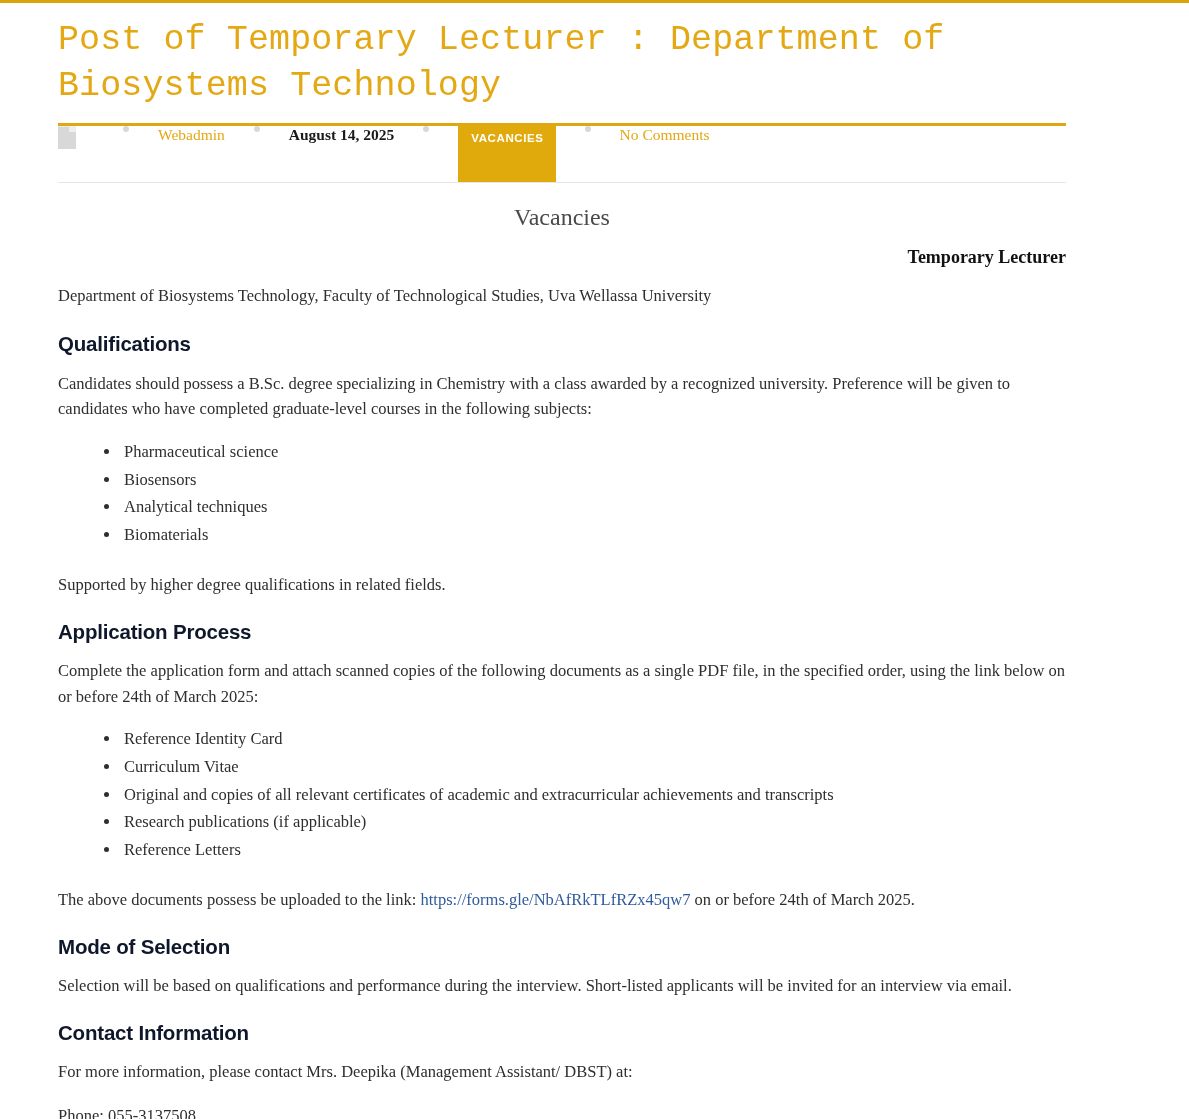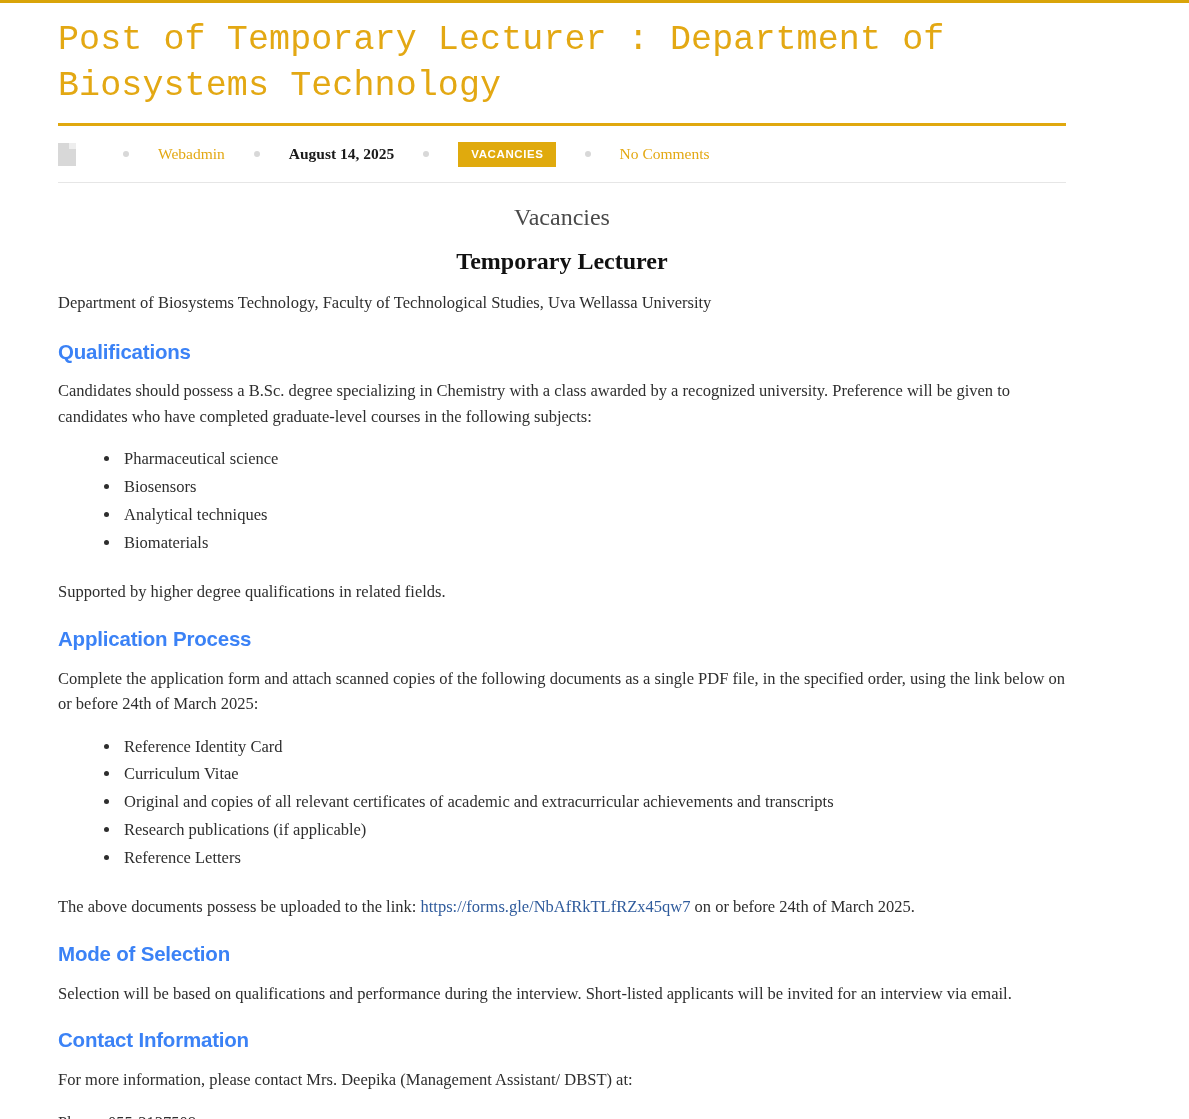--- a/index.html
+++ b/index.html
@@ -47,21 +47,20 @@
   .title-rule {
     margin-top: 14px;
     width: 1008px;
     height: 3px;
     background: #e0a80f;
   }
 
   
   .entry-meta {
     display: flex;
-    align-items: center;
     height: 56px;
     gap: 16px;
   }
   .meta-doc-icon {
     width: 18px;
     height: 23px;
     position: relative;
     display: inline-block;
     margin-right: 18px;
     flex: 0 0 auto;
@@ -137,41 +136,41 @@
   .h-vacancies {
     text-align: center;
     font-family: "Liberation Serif", "DejaVu Serif", serif;
     font-weight: 400;
     font-size: 24px;
     color: #4a4a4a;
     margin: 14px 0 10px 0;
     line-height: 1.2;
   }
   .h-post {
-    text-align: center;
-    font-family: "Liberation Serif", "DejaVu Serif", serif;
-    font-weight: 700;
-    font-size: 24px;
+    text-align: right;
+    font-family: "Liberation Serif", "DejaVu Serif", serif;
+    font-weight: 700;
+    font-size: 18px;
     color: #111;
     margin: 0 0 18px 0;
     line-height: 1.25;
   }
 
   .article p {
     margin: 0 0 14px 0;
   }
   .lead-line {
     margin-bottom: 24px !important;
   }
 
   .section-heading {
     font-family: "Liberation Sans Narrow", "Liberation Sans", "DejaVu Sans", sans-serif;
     font-weight: 700;
     font-size: 20.5px;
-    color: #3b82f6;
+    color: #0f172a;
     margin: 22px 0 14px 0;
     letter-spacing: -0.2px;
     line-height: 1.2;
   }
 
   .article ul {
     margin: 18px 0 24px 0;
     padding-left: 63px;
     list-style-type: disc;
   }

